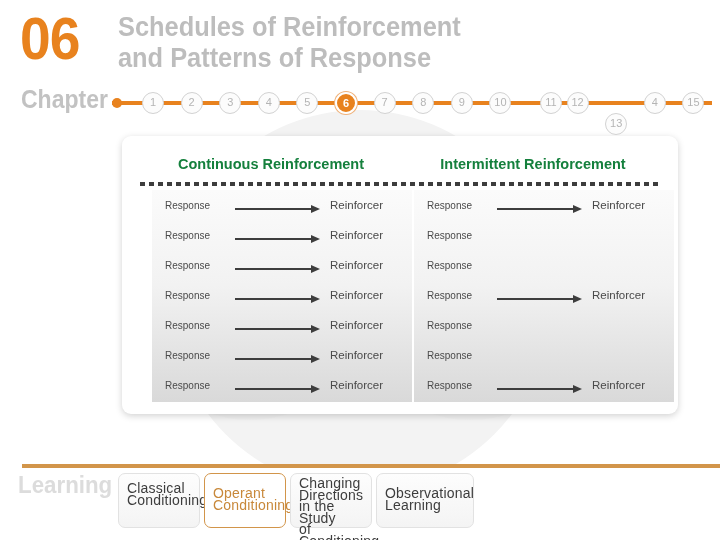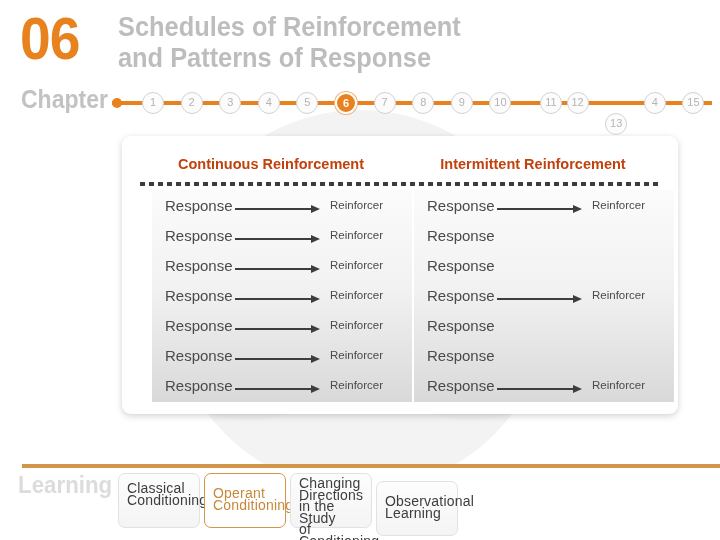--- a/index.html
+++ b/index.html
@@ -124,21 +124,21 @@
   #panel-headings {
     position: absolute;
     left: 0; top: 20px;
     width: 556px; height: 22px;
   }
   .panel-heading {
     position: absolute;
     top: 0;
     font-size: 14.5px;
     font-weight: bold;
-    color: #c2410c;
+    color: #15803d;
     text-align: center;
   }
   #heading-continuous { left: 18px;  width: 262px; }
   #heading-intermittent { left: 280px; width: 262px; }
 
   #dashed-divider {
     position: absolute;
     left: 18px; top: 46px;
     width: 520px; height: 4px;
     background-image: repeating-linear-gradient(to right,
@@ -155,21 +155,21 @@
   #column-intermittent { left: 292px; }
 
   .rf-row {
     position: absolute;
     left: 0;
     width: 260px; height: 30px;
   }
   .rf-response {
     position: absolute;
     left: 13px; top: 0;
-    font-size: 15px;
+    font-size: 10px;
     color: #4a4a4a;
     line-height: 15px;
   }
   .rf-arrow {
     position: absolute;
     left: 83px; top: 7px;
     width: 88px; height: 9px;
   }
   .rf-arrow .shaft {
     position: absolute;
@@ -235,21 +235,21 @@
     white-space: pre-line;
   }
   .footer-card.active {
     border: 1px solid #D2954A;
     color: #C8883A;
     background: #ffffff;
   }
   #card-0 { left: 0px;   width: 82px; }
   #card-1 { left: 86px;  width: 82px; padding-top: 14px; }
   #card-2 { left: 172px; width: 82px; padding-top: 4px; }
-  #card-3 { left: 258px; width: 82px; padding-top: 14px; margin-top: 8px; }
+  #card-3 { left: 258px; width: 98px; padding-top: 14px; }
 </style>
 </head>
 <body>
 
 <svg id="bg-watermark" viewBox="0 0 720 540" xmlns="http://www.w3.org/2000/svg">
   <circle cx="360" cy="300" r="190" fill="#f3f3f3"></circle>
   <circle cx="250" cy="300" r="120" fill="#efefef" opacity="0.75"></circle>
   <circle cx="470" cy="300" r="120" fill="#efefef" opacity="0.75"></circle>
   <rect x="0" y="468" width="720" height="72" fill="#ffffff"></rect>
 </svg>

